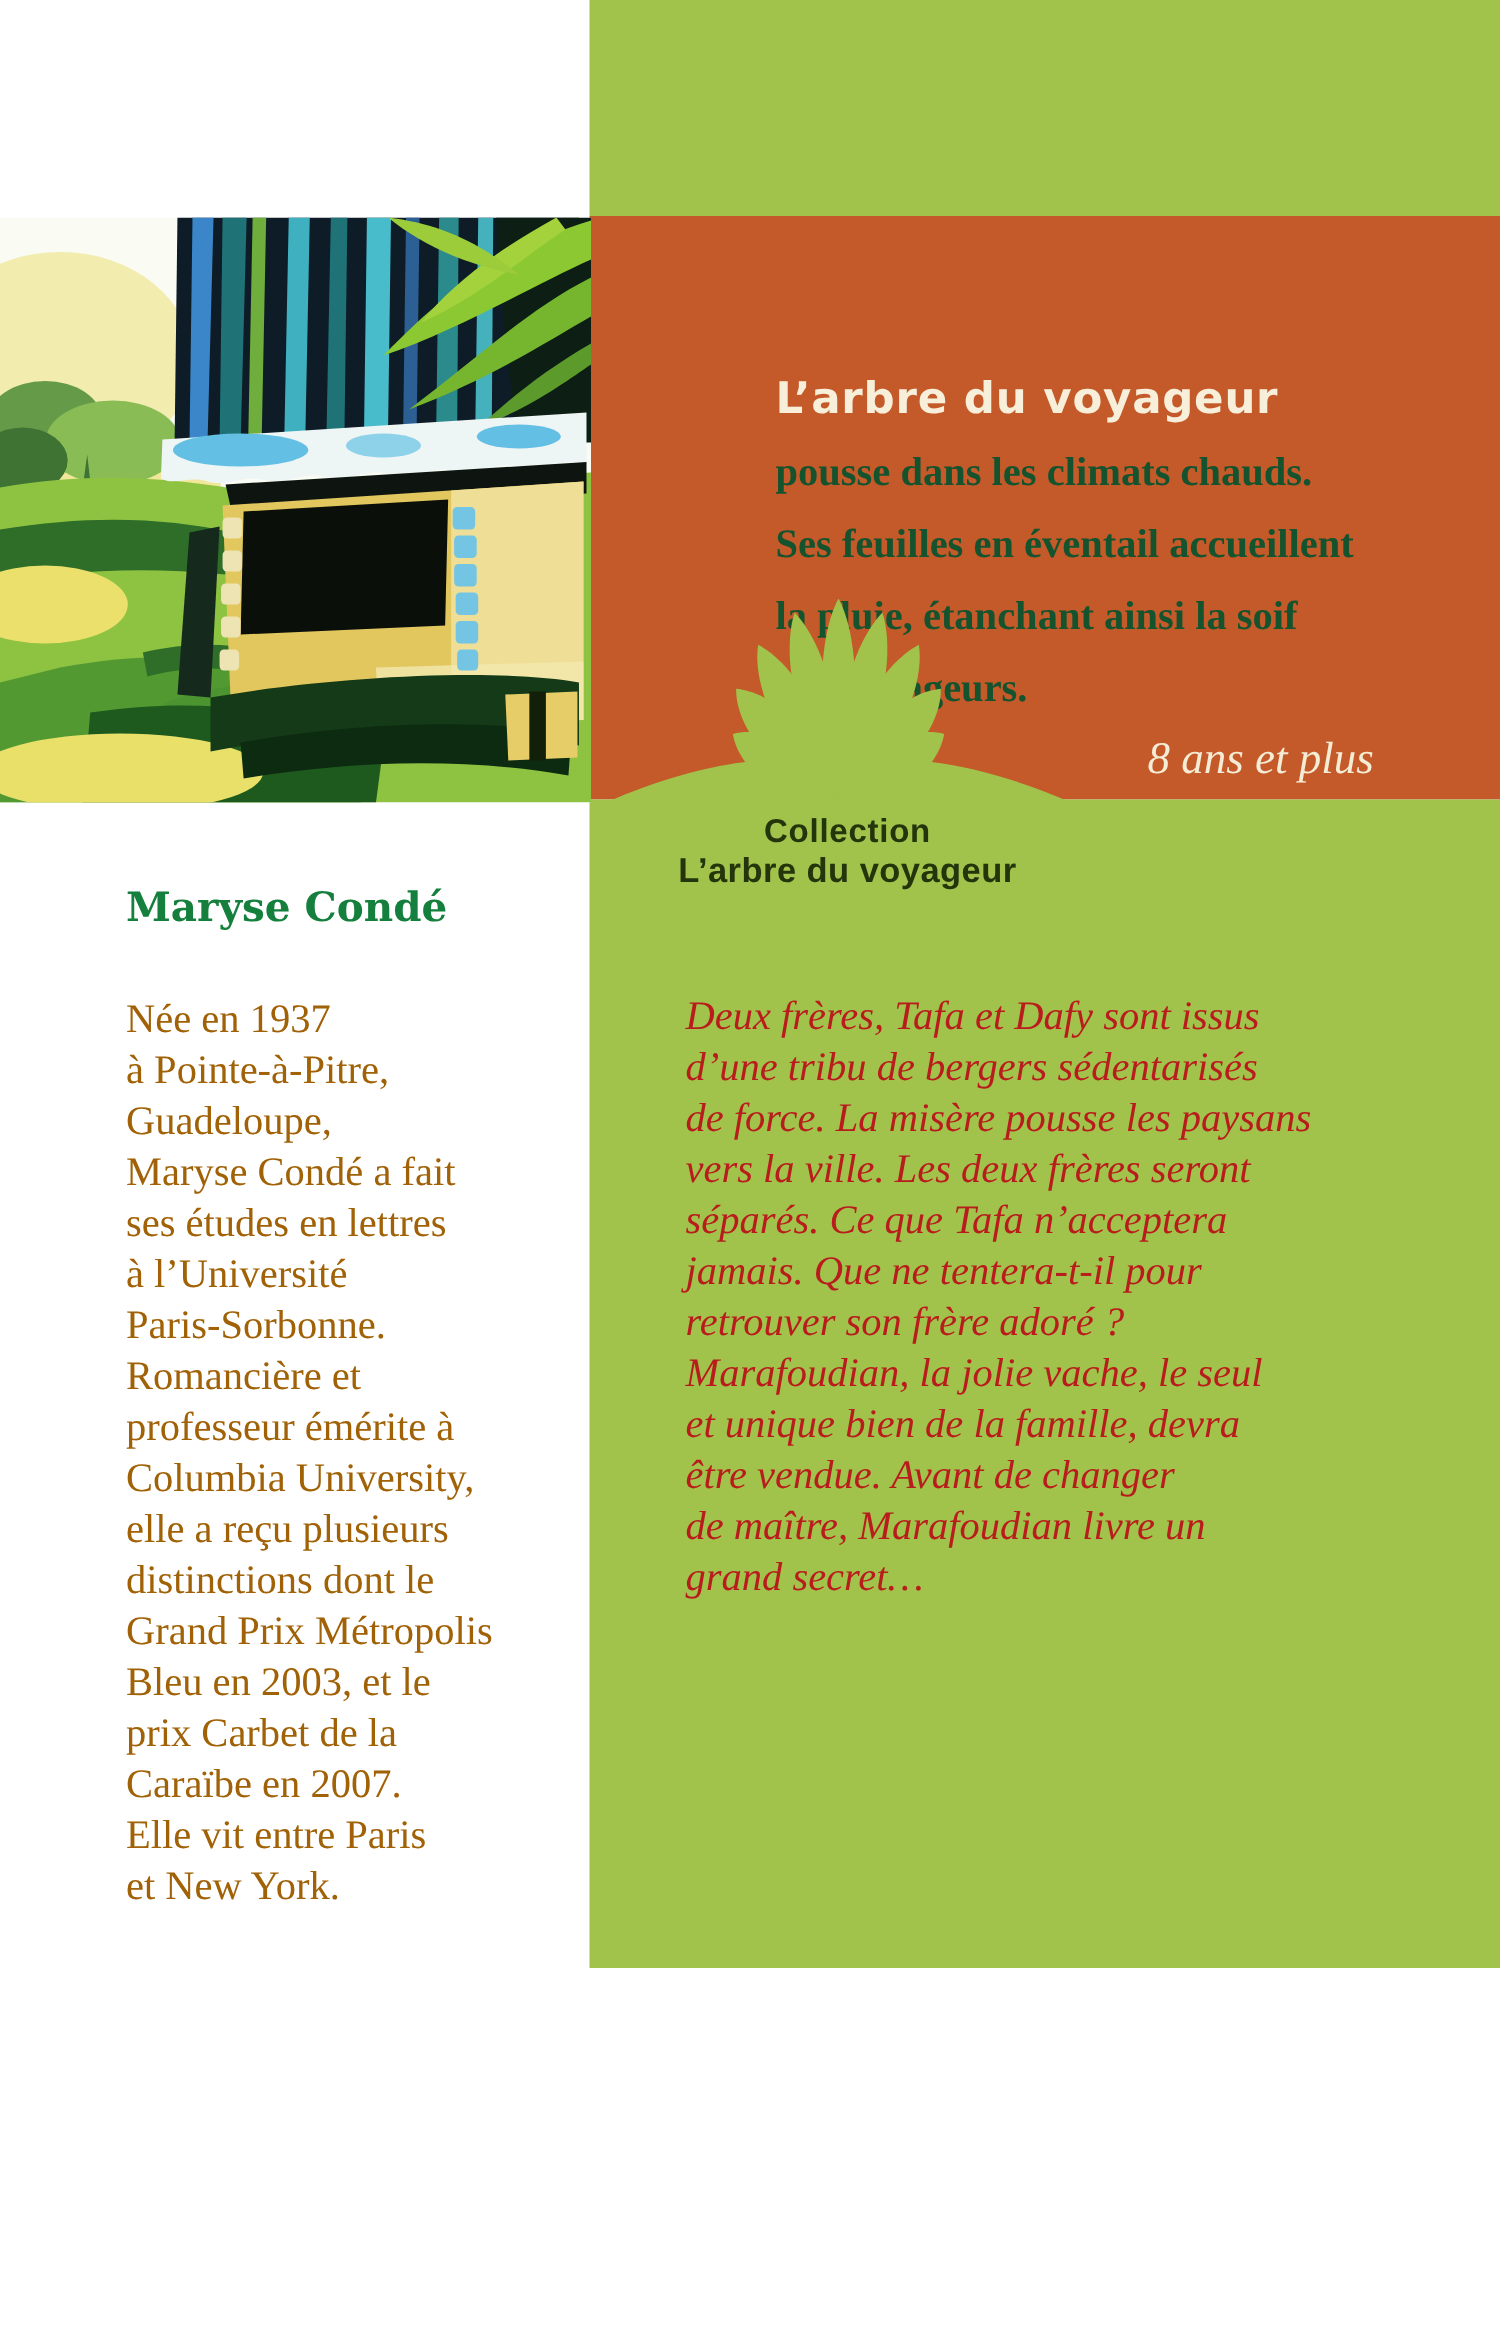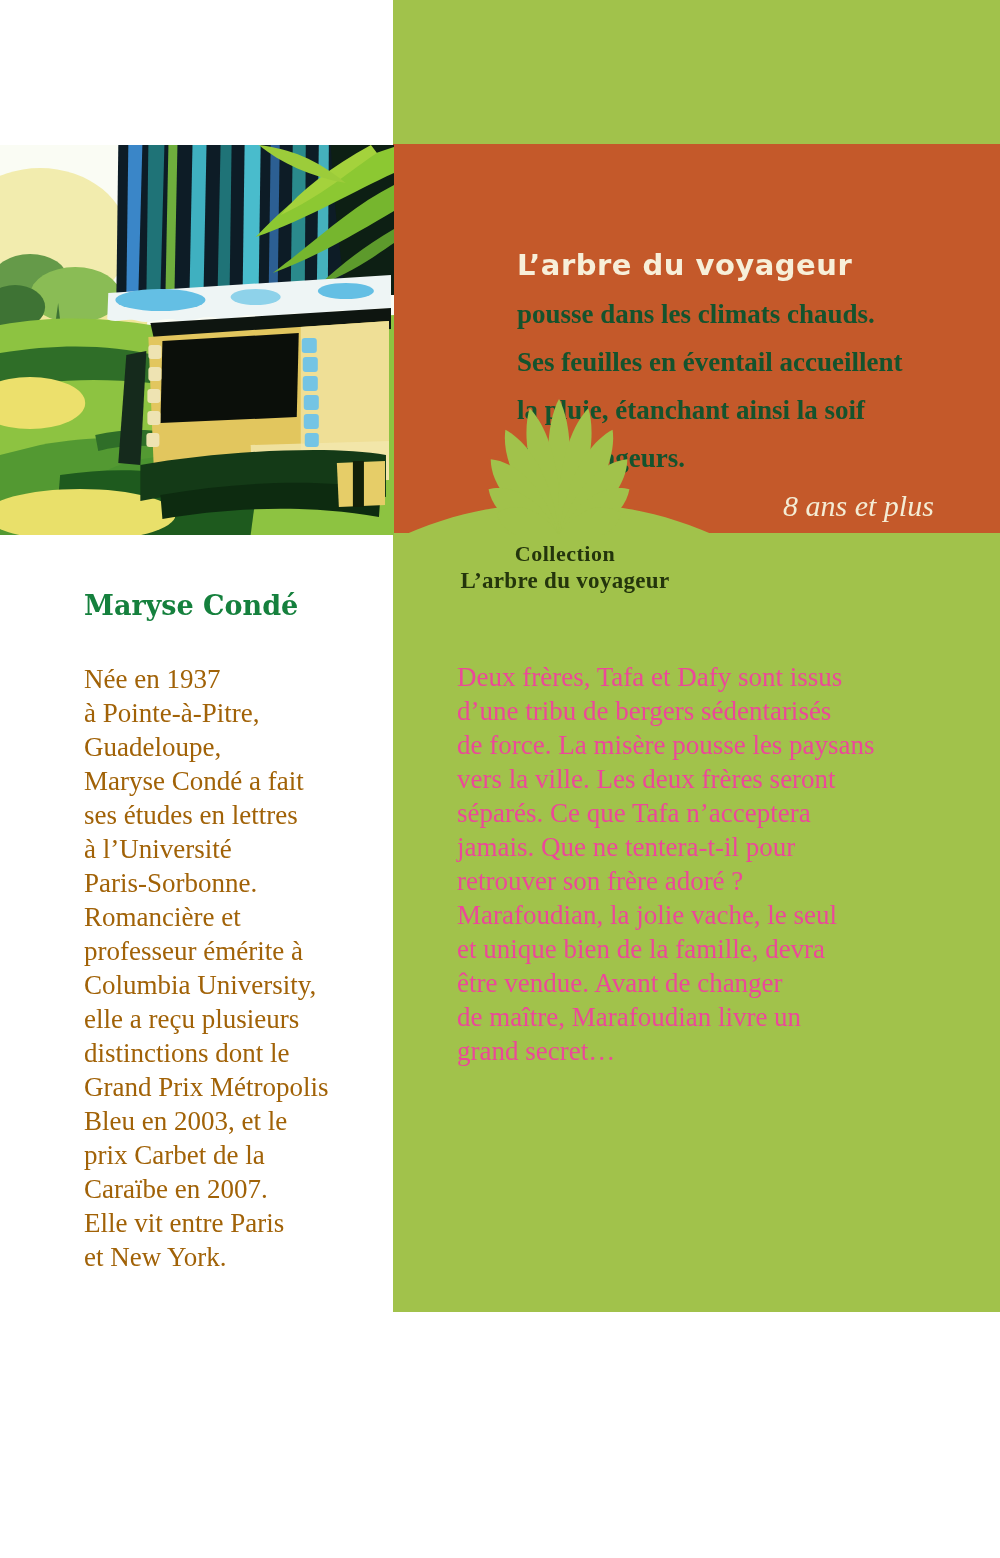--- a/index.html
+++ b/index.html
@@ -34,39 +34,40 @@
     font-family:"DejaVu Sans", sans-serif;
     font-weight:bold;font-size:29px;letter-spacing:.5px;
     color:#f7efd9;margin:0 0 8px 0;
   }
   .promo-body{
     font-family:"Liberation Serif", serif;
     font-weight:bold;font-size:27px;line-height:48px;
     color:#14532d;white-space:pre-line;
   }
   .age{
-    position:absolute;left:783px;top:489px;width:200px;
+    position:absolute;left:765px;top:489px;width:200px;
     font-family:"Liberation Serif", serif;font-style:italic;
     font-size:30px;color:#f4ecd4;
   }
   
   .palm{position:absolute;left:396px;top:392px;width:326px;height:143px;display:block;}
   .collection{
     position:absolute;left:440px;top:541px;width:250px;
     text-align:center;color:#24350c;
-    font-family:Liberation Serif, serif;font-weight:bold;
+    font-family:Liberation Sans, sans-serif;font-weight:bold;
   }
   .collection-label{font-size:22px;line-height:26px;letter-spacing:.5px;}
   .collection-name{font-size:23px;line-height:27px;letter-spacing:.3px;}
   
   .synopsis{
     position:absolute;left:457px;top:660px;width:510px;
     font-family:"Liberation Serif", serif;
-    font-size:27px;line-height:34px;color:#ec4899;
+    font-size:27px;line-height:34px;color:#b91c1c;
     white-space:pre-line;
+    font-style:italic;
   }
   
   .author-name{
     position:absolute;left:84px;top:590px;width:300px;margin:0;
     font-family:"DejaVu Serif", serif;
     font-size:27px;font-weight:bold;color:#15803d;
   }
   .author-bio{
     position:absolute;left:84px;top:662px;width:300px;
     font-family:"Liberation Serif", serif;

